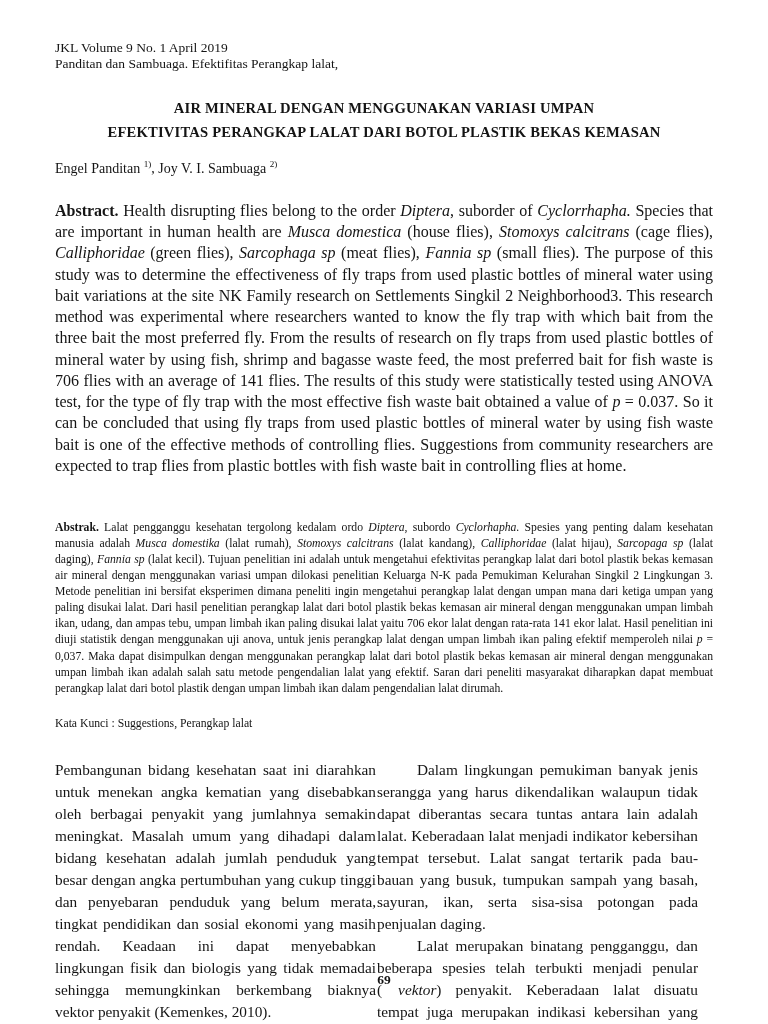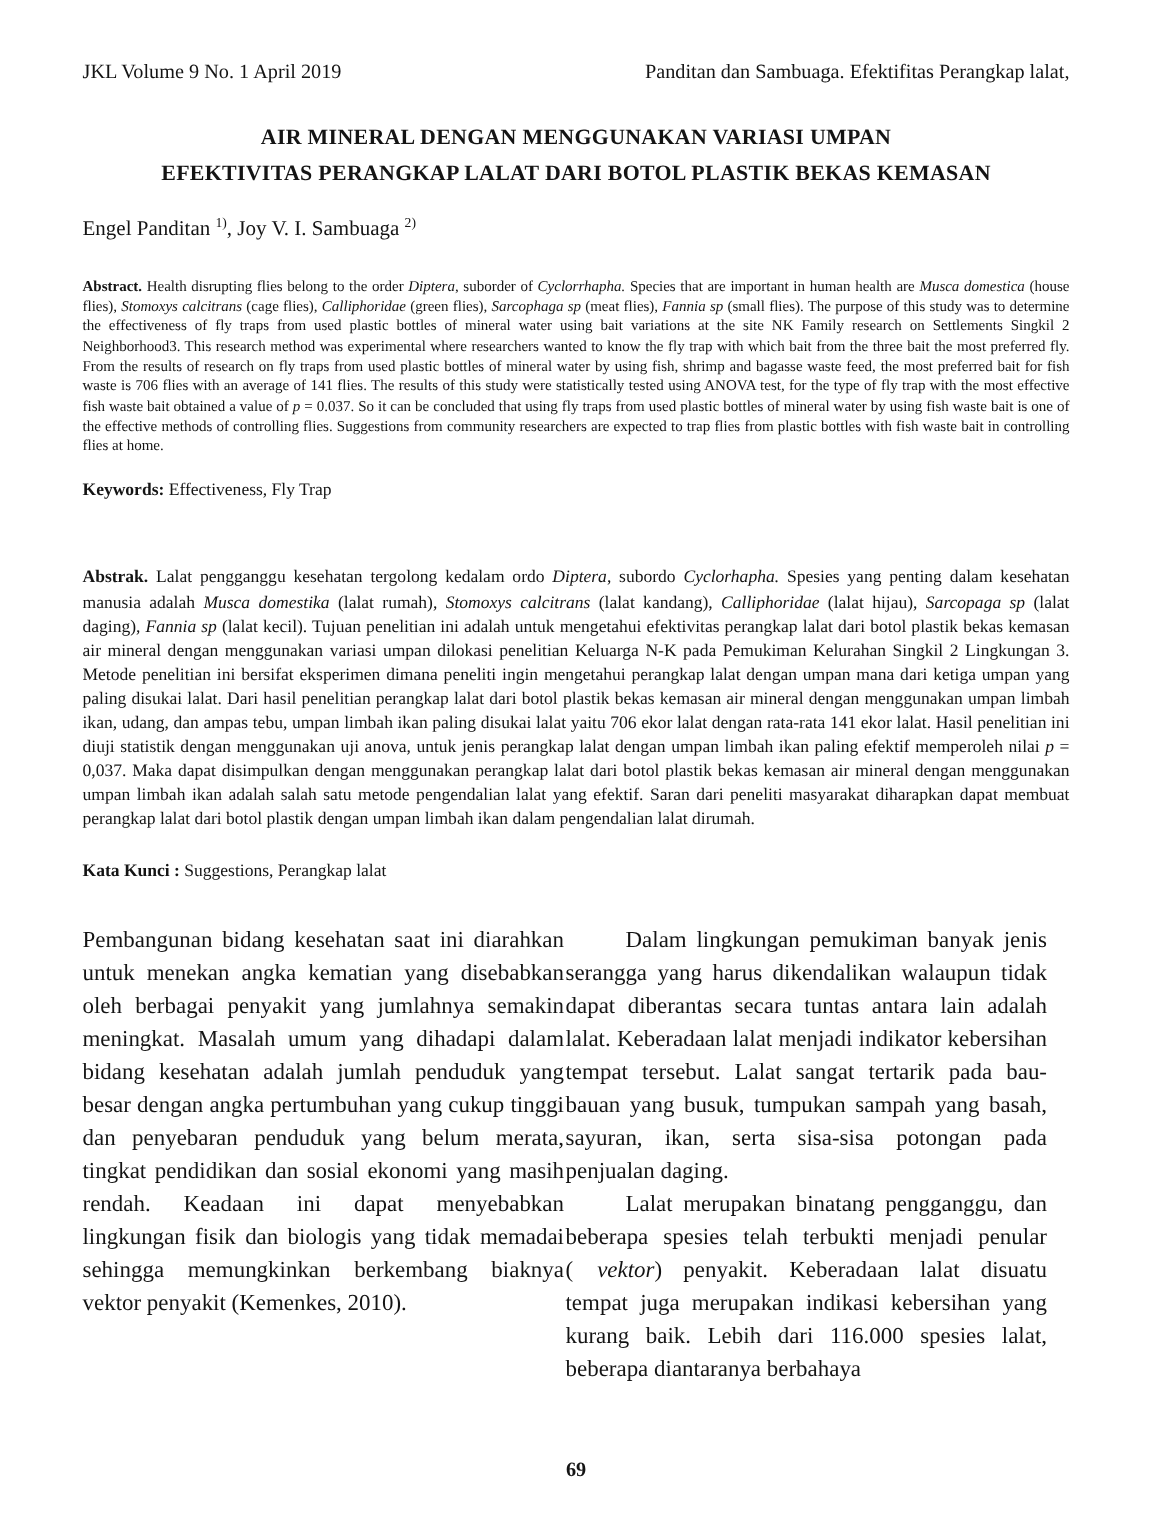--- a/index.html
+++ b/index.html
@@ -18,20 +18,21 @@
   .page {
     position: absolute;
     inset: 0;
     padding: 40px 55px 0 55px;
     box-sizing: border-box;
   }
   .header {
     display: flex;
     justify-content: space-between;
     font-size: 13.5px;
+    flex-direction: column;
   }
   .title {
     text-align: center;
     font-size: 14.6px;
     font-weight: bold;
     margin: 24px 26px 0 26px;
     line-height: 1.65;
     letter-spacing: 0.2px;
   }
   .authors {
@@ -45,21 +46,21 @@
     line-height: 1.62;
   }
   sup { font-size: 0.65em; }
   .email-link {
     color: #1414c8;
     text-decoration: underline;
     cursor: pointer;
   }
   .abstract {
     margin-top: 23px;
-    font-size: 10px;
+    font-size: 16px;
     line-height: 1.33;
     text-align: justify;
   }
   .keywords {
     margin-top: 16px;
     font-size: 11.7px;
   }
   .abstrak {
     margin-top: 44px;
     font-size: 11.7px;
@@ -106,25 +107,24 @@
   <div class="title">
     <div>AIR MINERAL DENGAN MENGGUNAKAN VARIASI UMPAN</div>
     <div>EFEKTIVITAS PERANGKAP LALAT DARI BOTOL PLASTIK BEKAS KEMASAN</div>
   </div>
 
   <div class="authors"><span>Engel Panditan </span><sup>1)</sup><span>, Joy V. I. Sambuaga </span><sup>2)</sup></div>
 
 
   <div class="abstract"><span style="font-weight: bold;">Abstract.</span><span> Health disrupting flies belong to the order </span><span style="font-style: italic;">Diptera</span><span>, suborder of </span><span style="font-style: italic;">Cyclorrhapha.</span><span> Species that are important in human health are </span><span style="font-style: italic;">Musca domestica</span><span> (house flies), </span><span style="font-style: italic;">Stomoxys calcitrans</span><span> (cage flies), </span><span style="font-style: italic;">Calliphoridae</span><span> (green flies), </span><span style="font-style: italic;">Sarcophaga sp</span><span> (meat flies), </span><span style="font-style: italic;">Fannia sp</span><span> (small flies). The purpose of this study was to determine the effectiveness of fly traps from used plastic bottles of mineral water using bait variations at the site NK Family research on Settlements Singkil 2 Neighborhood3. This research method was experimental where researchers wanted to know the fly trap with which bait from the three bait the most preferred fly. From the results of research on fly traps from used plastic bottles of mineral water by using fish, shrimp and bagasse waste feed, the most preferred bait for fish waste is 706 flies with an average of 141 flies. The results of this study were statistically tested using ANOVA test, for the type of fly trap with the most effective fish waste bait obtained a value of </span><span style="font-style: italic;">p</span><span> = 0.037. So it can be concluded that using fly traps from used plastic bottles of mineral water by using fish waste bait is one of the effective methods of controlling flies. Suggestions from community researchers are expected to trap flies from plastic bottles with fish waste bait in controlling flies at home.</span></div>
 
-  <div class="keywords"><span style="font-weight: bold;">Keywords:</span><span> Effectiveness, Fly Trap</span></div>
 
   <div class="abstrak"><span style="font-weight: bold;">Abstrak.</span><span> Lalat  pengganggu kesehatan tergolong kedalam ordo </span><span style="font-style: italic;">Diptera</span><span>, subordo </span><span style="font-style: italic;">Cyclorhapha.</span><span> Spesies yang penting dalam kesehatan manusia adalah </span><span style="font-style: italic;">Musca domestika</span><span> (lalat rumah), </span><span style="font-style: italic;">Stomoxys calcitrans</span><span> (lalat kandang), </span><span style="font-style: italic;">Calliphoridae</span><span> (lalat hijau), </span><span style="font-style: italic;">Sarcopaga sp</span><span> (lalat daging), </span><span style="font-style: italic;">Fannia sp</span><span> (lalat kecil). Tujuan penelitian ini adalah untuk mengetahui efektivitas perangkap lalat dari botol plastik bekas kemasan air mineral dengan menggunakan variasi umpan dilokasi penelitian Keluarga N-K pada Pemukiman Kelurahan Singkil 2 Lingkungan 3. Metode penelitian ini bersifat eksperimen dimana peneliti ingin mengetahui perangkap lalat dengan umpan mana dari ketiga umpan yang paling disukai lalat. Dari hasil penelitian perangkap lalat dari botol plastik bekas kemasan air mineral dengan menggunakan umpan limbah ikan, udang, dan ampas tebu, umpan limbah ikan paling disukai lalat yaitu 706 ekor lalat dengan rata-rata 141 ekor lalat. Hasil penelitian ini diuji statistik dengan menggunakan uji anova, untuk jenis perangkap lalat dengan umpan limbah ikan paling efektif memperoleh nilai </span><span style="font-style: italic;">p</span><span> = 0,037. Maka dapat disimpulkan dengan menggunakan perangkap lalat dari botol plastik bekas kemasan air mineral dengan menggunakan umpan limbah ikan adalah salah satu metode pengendalian lalat yang efektif. Saran dari peneliti masyarakat diharapkan dapat membuat perangkap lalat dari botol plastik dengan umpan limbah ikan dalam pengendalian lalat dirumah.</span></div>
 
-  <div class="kata"><span style="font-weight: bold;">Kata Kunci :</span><span> Suggestions, Perangkap lalat</span></div>
+  <div class="kata"><span style="font-weight: normal;">Kata Kunci :</span><span> Suggestions, Perangkap lalat</span></div>
 
   <div class="columns">
       <div class="col">
         <p><span>Pembangunan bidang kesehatan saat ini diarahkan untuk menekan angka kematian yang disebabkan oleh berbagai penyakit yang jumlahnya semakin meningkat. Masalah umum yang dihadapi dalam bidang kesehatan adalah jumlah penduduk yang besar dengan angka pertumbuhan yang cukup tinggi dan penyebaran penduduk yang belum merata, tingkat pendidikan dan sosial ekonomi yang masih rendah. Keadaan ini dapat menyebabkan lingkungan fisik dan biologis yang tidak memadai sehingga memungkinkan berkembang biaknya vektor penyakit (Kemenkes, 2010).</span></p>
       </div>
       <div class="col">
         <p class="indent"><span>Dalam lingkungan pemukiman banyak jenis serangga yang harus dikendalikan walaupun tidak dapat diberantas secara tuntas antara lain adalah lalat. Keberadaan lalat menjadi indikator kebersihan tempat tersebut. Lalat sangat tertarik pada bau-bauan yang busuk, tumpukan sampah yang basah, sayuran, ikan, serta sisa-sisa potongan pada penjualan daging.</span></p>
         <p class="indent"><span>Lalat merupakan binatang pengganggu, dan beberapa spesies telah terbukti menjadi penular (</span><span style="font-style: italic; margin-left: 16px;">vektor</span><span>) penyakit. Keberadaan lalat disuatu tempat juga merupakan indikasi kebersihan yang kurang baik. Lebih dari 116.000 spesies lalat, beberapa diantaranya berbahaya</span></p>
       </div>
     </div>

